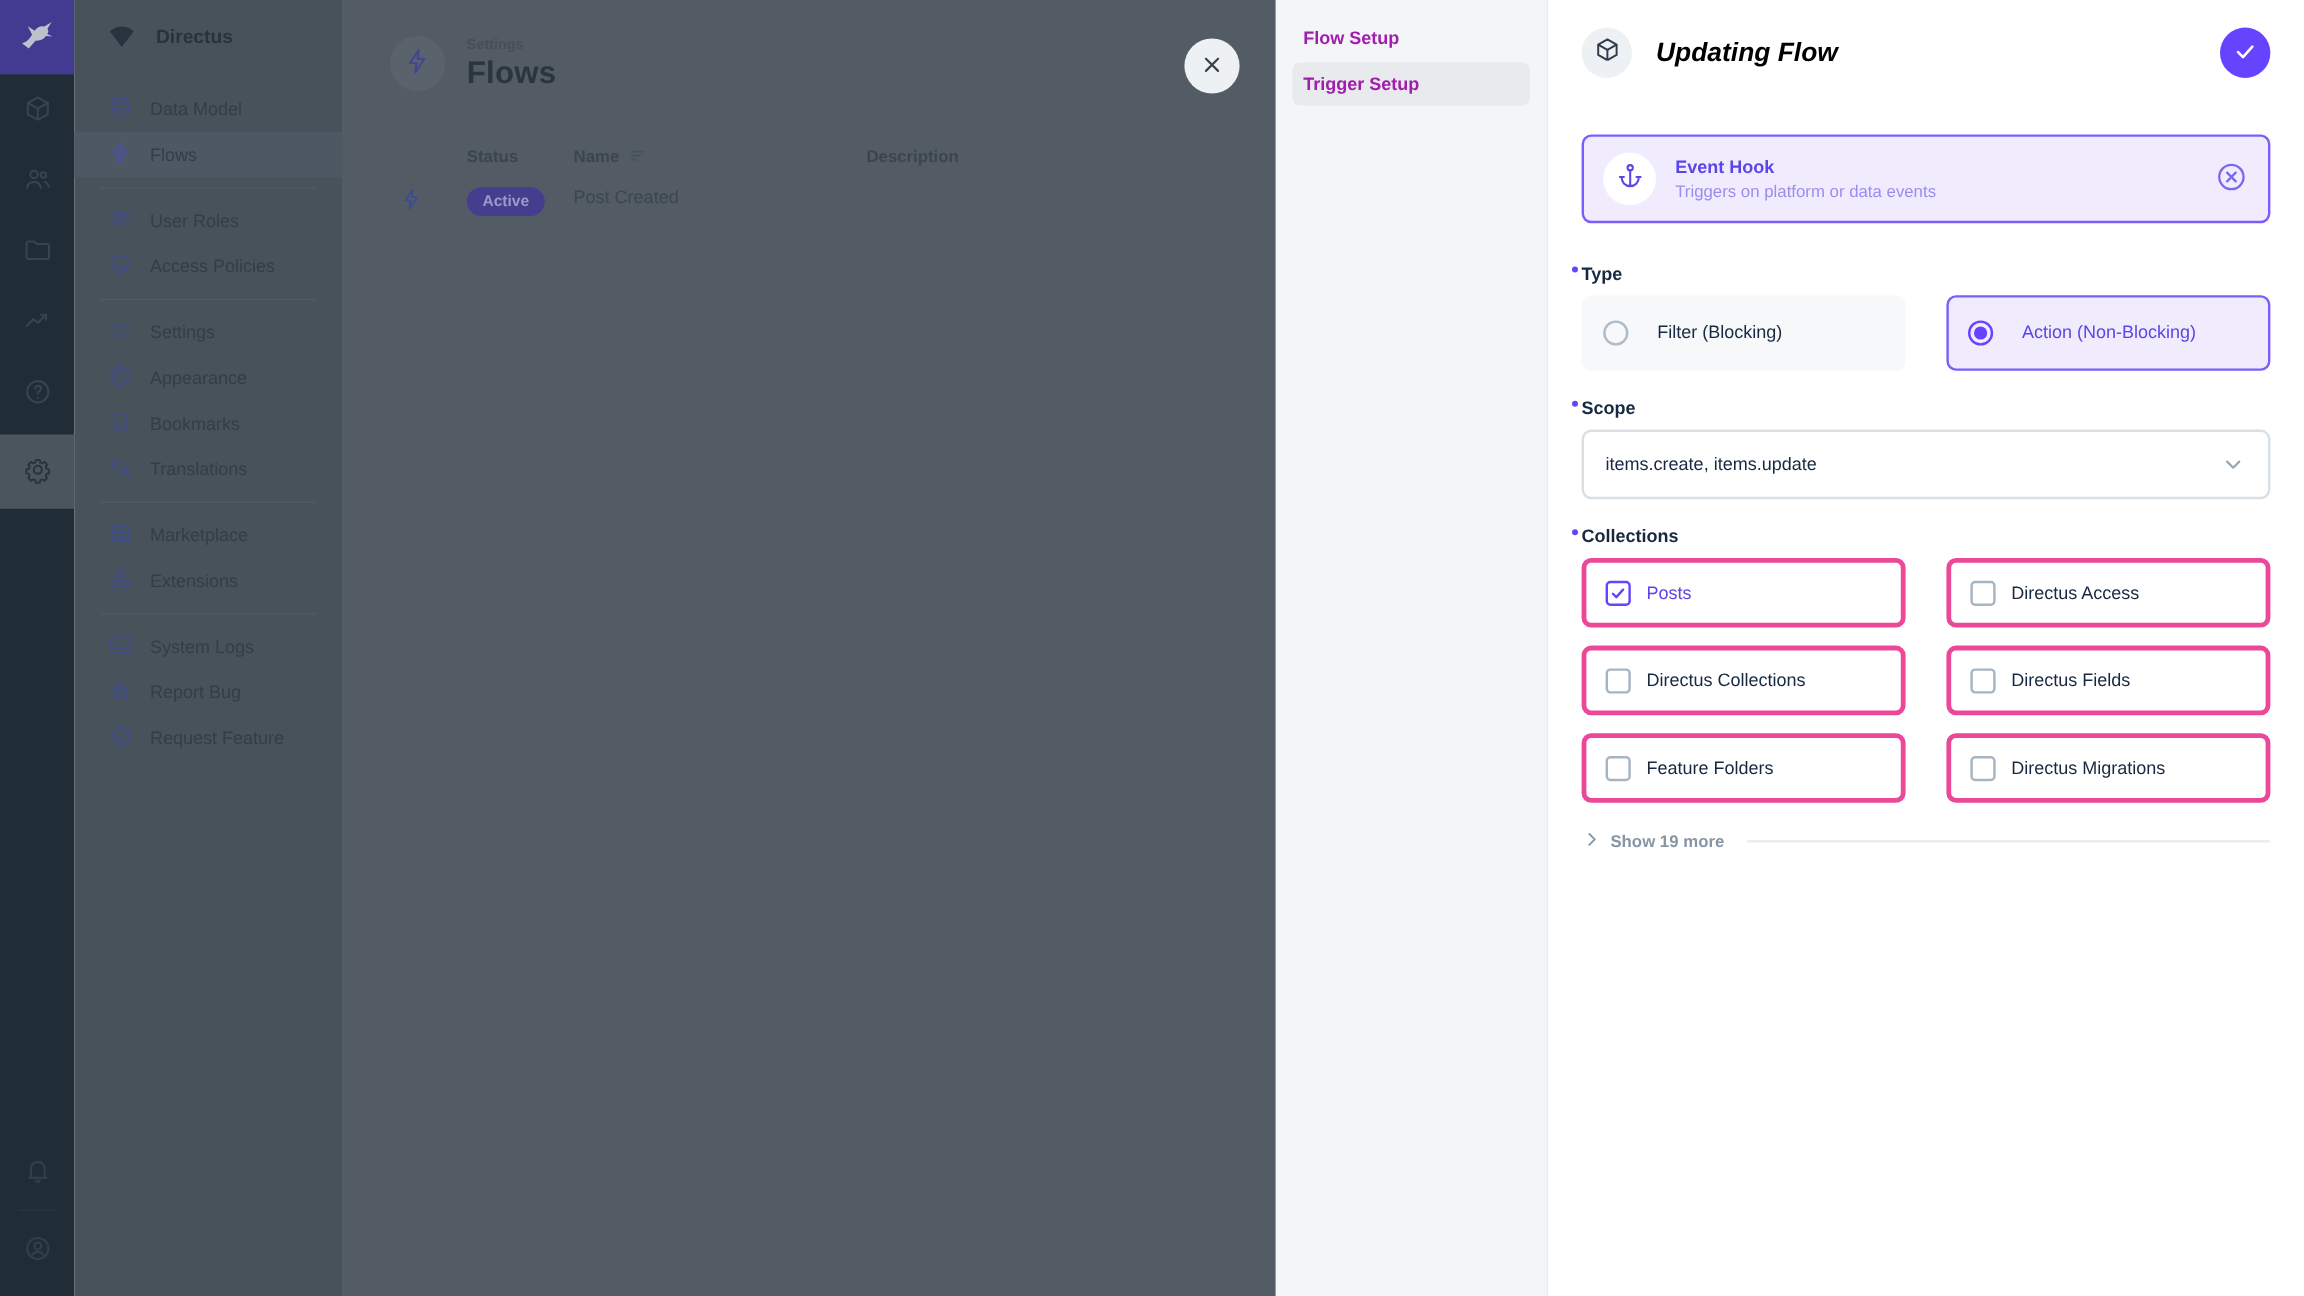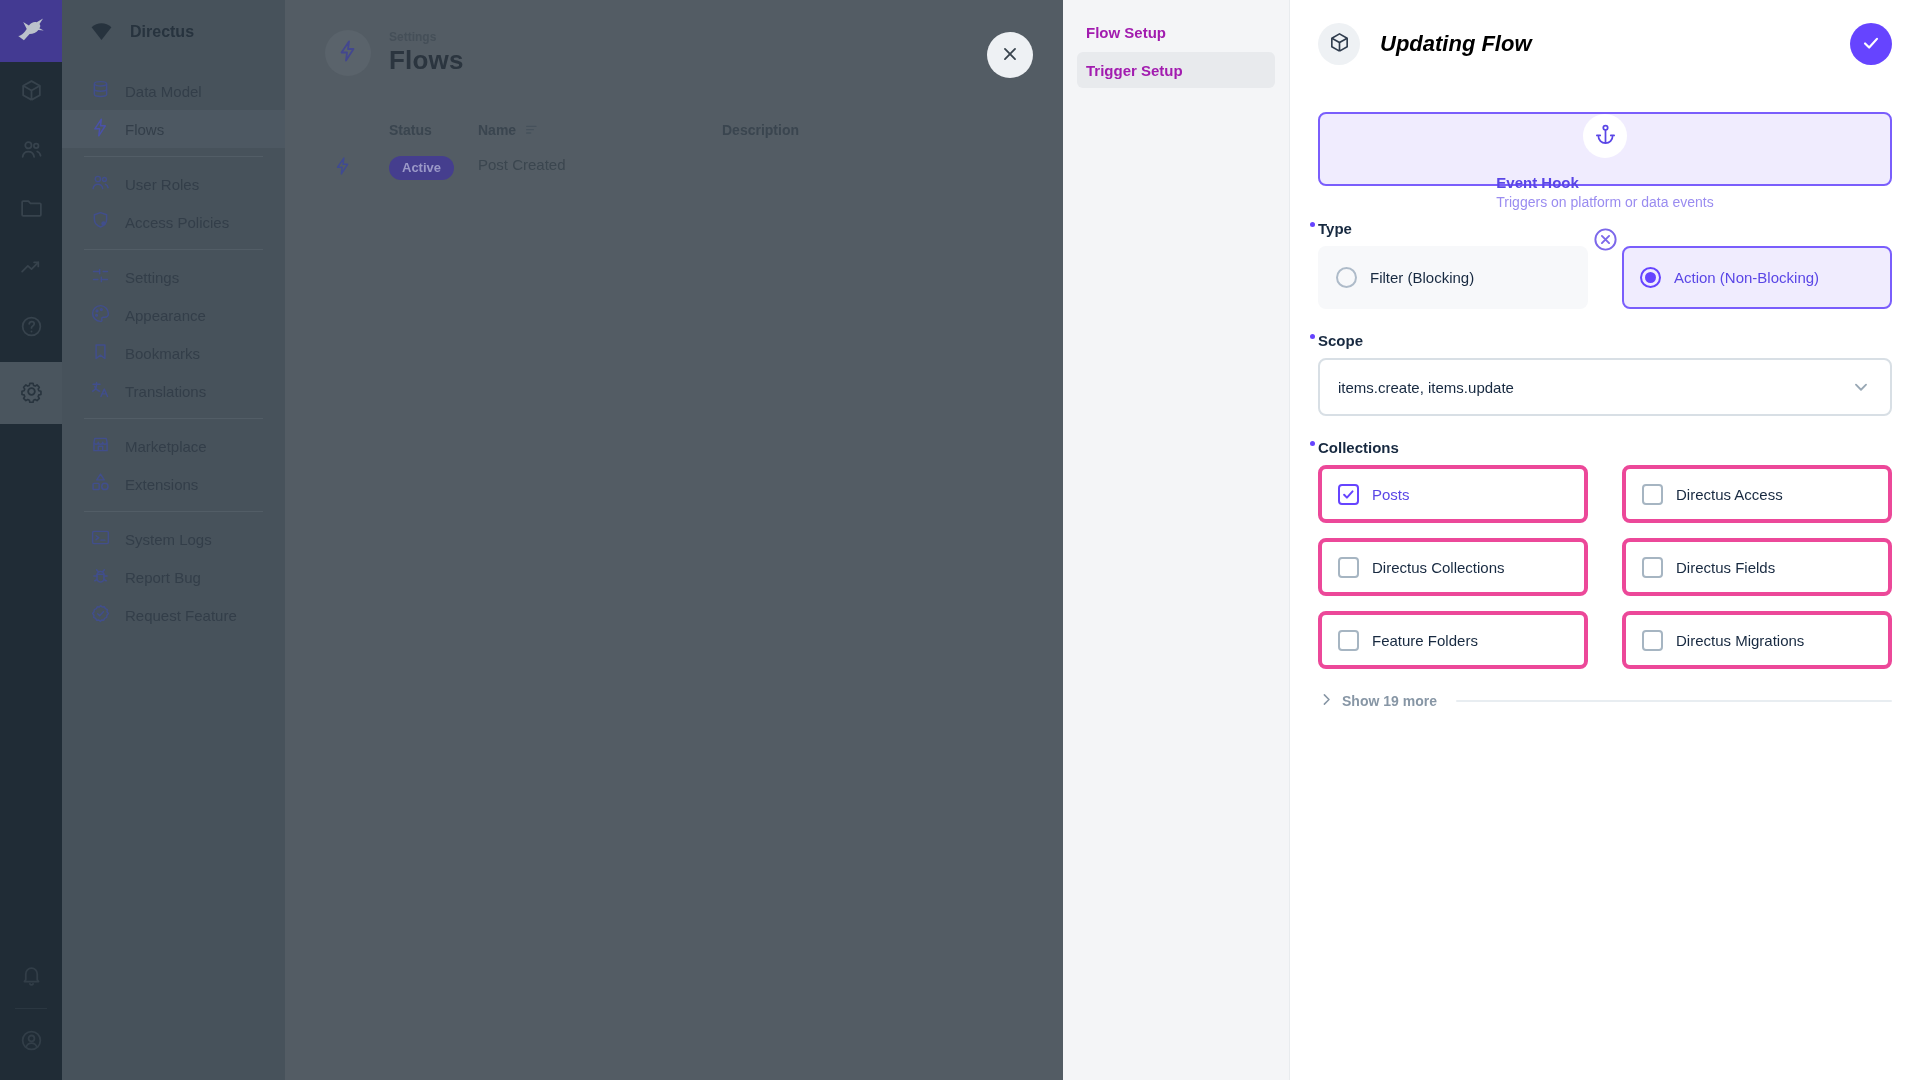--- a/index.html
+++ b/index.html
@@ -56,34 +56,34 @@
   .ds-item.active { background:#e8eaed; }
 
   
   .drawer-main { width:630px; background:#fff; flex-shrink:0; padding:0 28px; }
   .dm-header { height:88px; display:flex; align-items:center; }
   .dm-icon-circle { width:42px; height:42px; border-radius:50%; background:#eef1f4; display:flex; align-items:center; justify-content:center; color:#2f3c4d; }
   .dm-icon-circle svg { width:23px; height:23px; }
   .dm-title { font-size:22px; font-weight:700; color:#000000; margin-left:20px; flex:1;font-style:italic; }
   .confirm-btn { width:42px; height:42px; border-radius:50%; background:#6644ff; border:none; display:flex; align-items:center; justify-content:center; color:#fff; cursor:pointer; }
 
-  .trigger-card { margin-top:24px; height:74px; background:#f0ecfe; border:2px solid #7a5efc; border-radius:8px; display:flex; align-items:center; padding:0 16px; gap:16px;flex-direction:column; }
+  .trigger-card { margin-top:24px; height:74px; background:#f0ecfe; border:2px solid #7a5efc; border-radius:8px; display:flex; align-items:center; padding:0 16px; gap:16px; }
   .tc-circle { width:44px; height:44px; border-radius:50%; background:#fff; display:flex; align-items:center; justify-content:center; color:#5a46e6; flex-shrink:0; }
   .tc-circle svg { width:23px; height:23px; }
   .tc-texts { flex:1; min-width:0; }
   .tc-title { font-size:15px; font-weight:700; color:#5a46e6; }
   .tc-sub { font-size:14px; color:#9a8cf0; margin-top:3px; }
   .tc-remove { background:none; border:none; color:#7c68ea; width:30px; height:30px; padding:0; cursor:pointer; display:flex; align-items:center; justify-content:center; }
 
   .field-label { display:flex; align-items:flex-start; font-size:15px; font-weight:700; color:#172940; }
   .req-dot { width:5px; height:5px; border-radius:50%; background:#6644ff; margin:2px 3px 0 -8px; flex-shrink:0; }
   .mt-type { margin-top:34px; } .mt-sec { margin-top:23px; }
 
   .type-grid { display:grid; grid-template-columns:1fr 1fr; gap:34px; margin-top:9px; }
-  .option-card { height:63px; border-radius:8px; display:flex; align-items:center; gap:13px; padding:0 16px; font-size:15px; cursor:pointer; border:2px solid transparent; background:#f7f8fa; color:#172940; }
+  .option-card { height:63px; border-radius:8px; display:flex; align-items:center; gap:24px; padding:0 16px; font-size:15px; cursor:pointer; border:2px solid transparent; background:#f7f8fa; color:#172940; }
   .option-card.selected { background:#f0ecfe; border-color:#7a5efc; color:#5a46e6; }
   .radio { width:21px; height:21px; border-radius:50%; border:2px solid #aebbc9; flex-shrink:0; position:relative; }
   .radio.checked { border-color:#6644ff; }
   .radio.checked::after { content:""; position:absolute; inset:3px; border-radius:50%; background:#6644ff; }
 
   .select { margin-top:9px; height:58px; border:2px solid #d8dfe5; border-radius:8px; display:flex; align-items:center; padding:0 18px; font-size:15px; color:#172940; cursor:pointer; background:#fff; }
   .select .chevron { margin-left:auto; color:#99a8b5; display:flex; }
 
   .coll-grid { display:grid; grid-template-columns:1fr 1fr; column-gap:34px; row-gap:15px; margin-top:9px; }
   .check-card { height:58px; border:4px solid #ec4899; border-radius:8px; display:flex; align-items:center; gap:13px; padding:0 16px; font-size:15px; color:#172940; cursor:pointer; background:#fff; }

